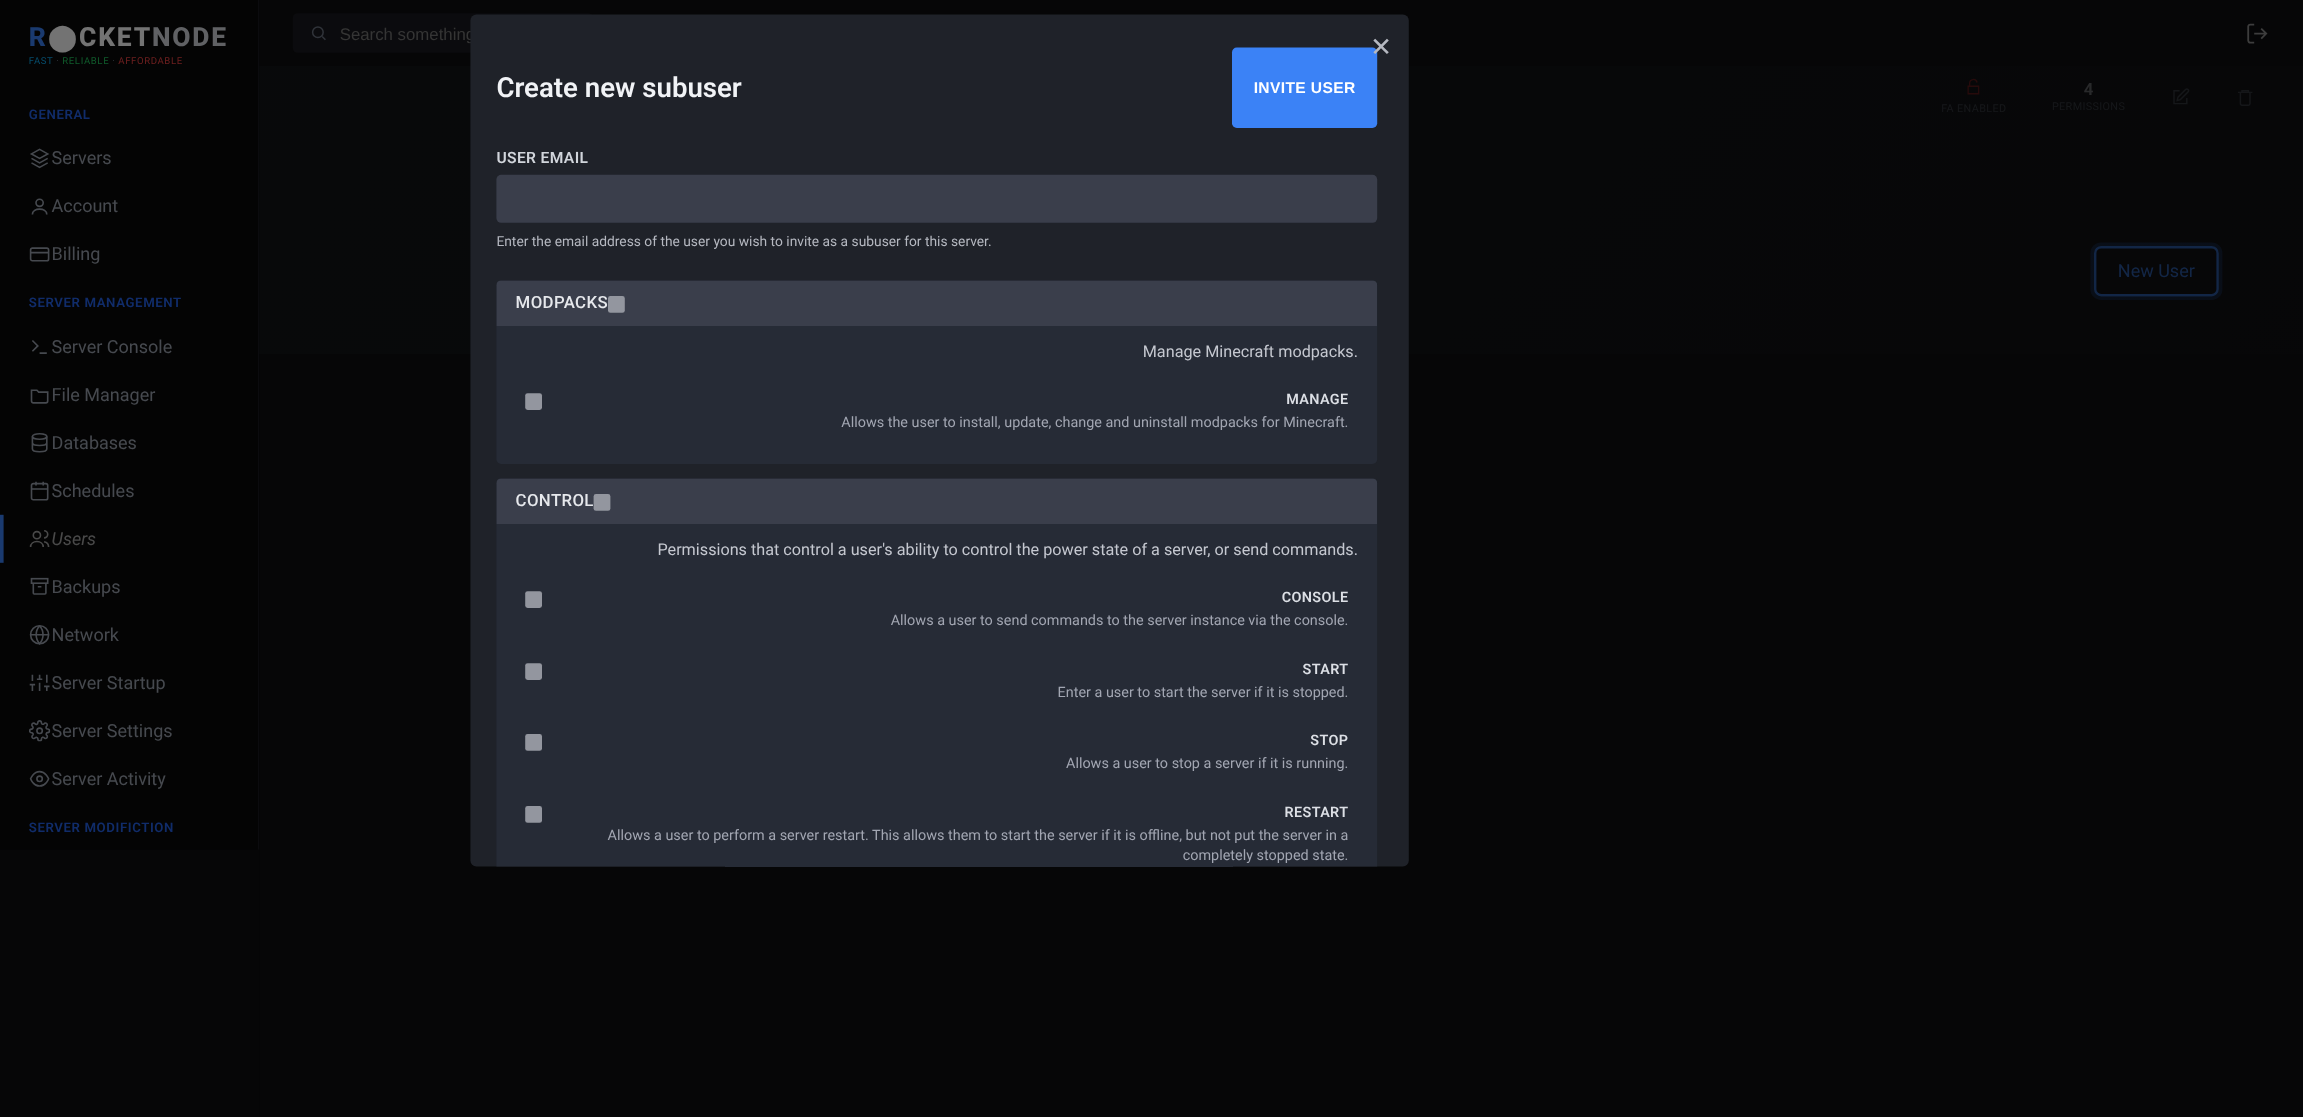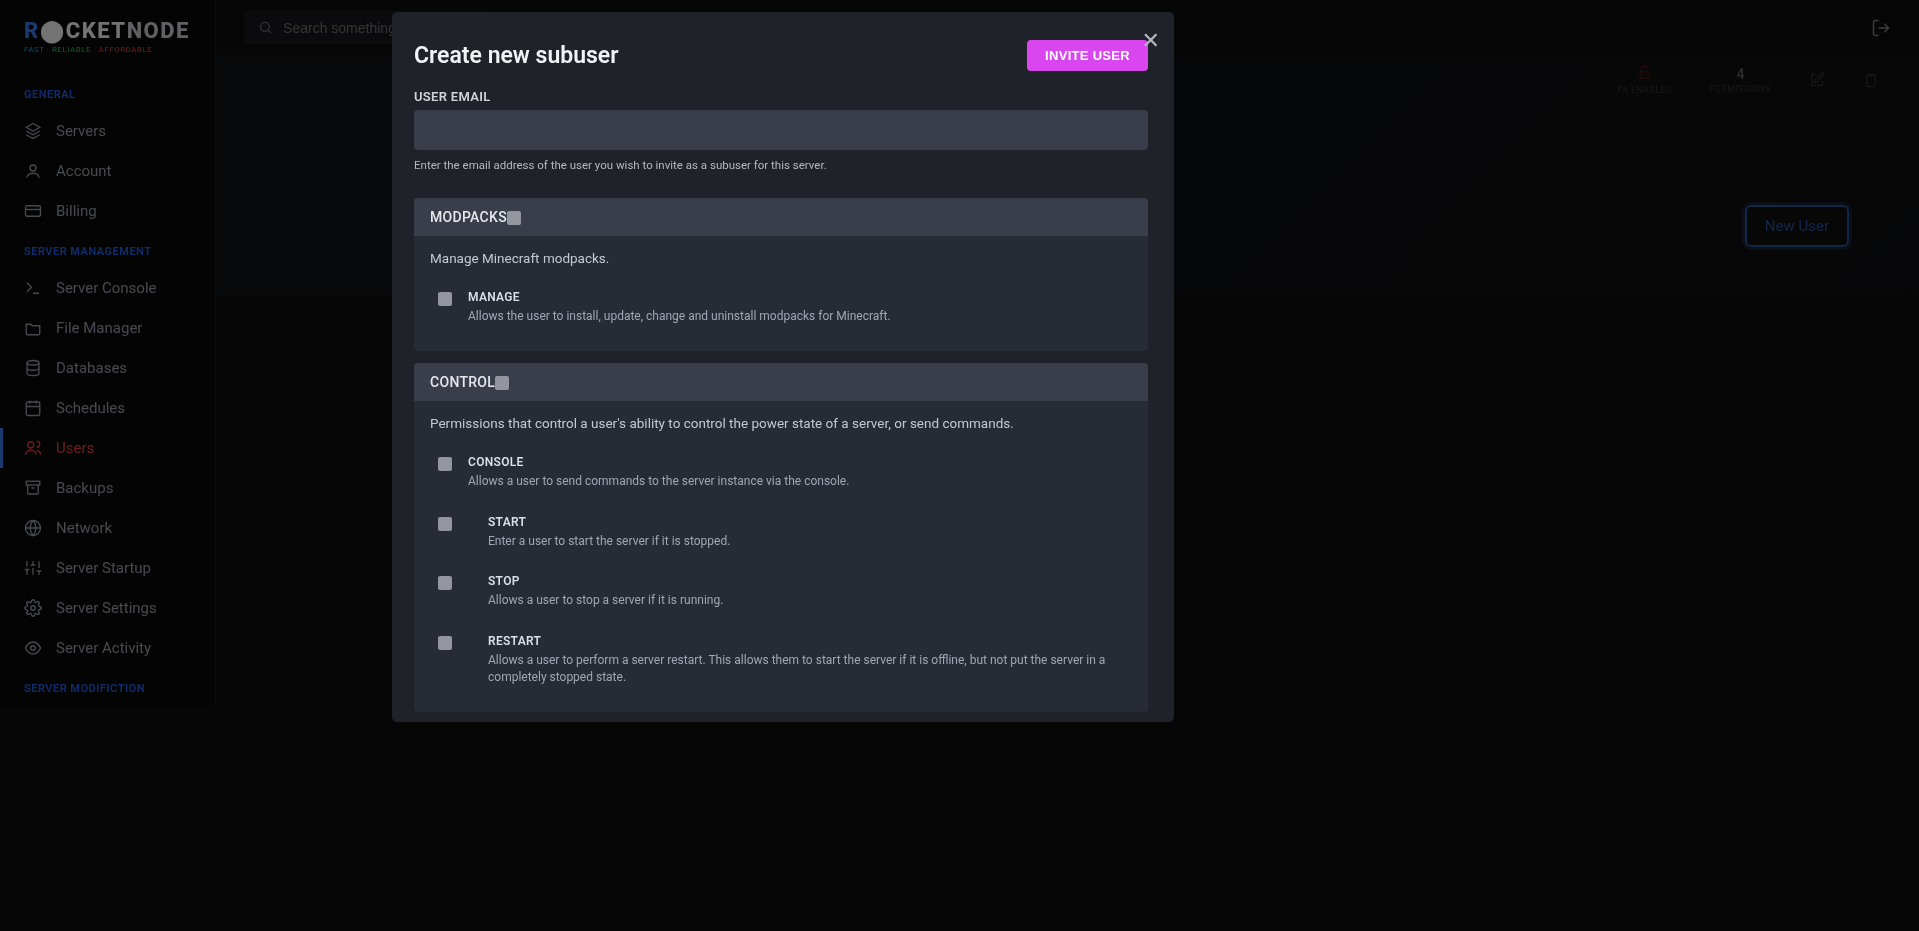--- a/index.html
+++ b/index.html
@@ -10,22 +10,22 @@
 .sidebar {
   position:absolute; left:0; top:0; width:216px; height:708px; background:#0a0a0a;
   border-right:1px solid #1a1a1f; padding:18px 0; overflow:hidden;
 }
 .logo { padding:0 24px 20px 24px; }
 .logo-main { font-size:22px; font-weight:800; letter-spacing:1.5px; color:#fff; }
 .logo-main .accent { color:#3b82f6; }
 .logo-sub { font-size:8px; letter-spacing:0.5px; margin-top:2px; color:#6b7280; }
 .logo-sub .d1{color:#0ea5e9;} .logo-sub .d2{color:#22c55e;} .logo-sub .d3{color:#ef4444;}
 .nav-section-label { font-size:11px; font-weight:600; letter-spacing:0.5px; color:#2563eb; padding:14px 24px 10px 24px; }
-.nav-item { display:flex; align-items:center; gap:14px; padding:11px 24px; color:#9ca3af; font-size:15px; cursor:pointer; position:relative; }
-.nav-item.active { color:#ef4444; }
+.nav-item { display:flex; align-items:center; gap:1px; padding:11px 24px; color:#9ca3af; font-size:15px; cursor:pointer; position:relative; }
+.nav-item.active { color:#a3a3a3;font-style:italic; }
 .nav-item.active::before { content:""; position:absolute; left:0; top:0; bottom:0; width:3px; background:#3b82f6; }
 .nav-item .icon { width:18px; height:18px; display:flex; align-items:center; justify-content:center; flex:0 0 18px; }
 .nav-item svg { width:18px; height:18px; stroke:currentColor; fill:none; stroke-width:1.8; }
 .topbar {
   position:absolute; left:216px; right:0; top:0; height:55px;
   display:flex; align-items:center; padding:0 28px; gap:20px;
 }
 .search { display:flex; align-items:center; background:#1a1a1f; border-radius:4px; padding:8px 14px; width:250px; gap:10px; }
 .search svg { width:17px; height:17px; stroke:#6b7280; fill:none; stroke-width:2; }
 .search input { background:transparent; border:none; outline:none; color:#9ca3af; font-size:14px; width:100%; }
@@ -55,29 +55,29 @@
   background:#1f2229; border-radius:5px; z-index:10; overflow:hidden;
   display:flex; flex-direction:column;
 }
 .modal-scroll { overflow-y:scroll; flex:1; padding:0 4px 0 0; }
 .modal-scroll::-webkit-scrollbar { width:8px; }
 .modal-scroll::-webkit-scrollbar-thumb { background:#3d4049; border-radius:4px; }
 .modal-scroll::-webkit-scrollbar-track { background:#1a1d23; }
 .modal-close { position:absolute; top:18px; right:14px; color:#b5b8c0; font-size:22px; cursor:pointer; line-height:1; z-index:12; }
 .modal-head { display:flex; align-items:center; justify-content:space-between; padding:28px 22px 18px 22px; }
 .modal-title { font-size:23px; font-weight:600; color:#f1f3f6; }
-.invite-btn { background:#d946ef; color:#fff; font-size:13px; font-weight:600; letter-spacing:0.3px; padding:8px 18px; border:none; border-radius:4px; cursor:pointer; }
+.invite-btn { background:#3b82f6; color:#fff; font-size:13px; font-weight:600; letter-spacing:0.3px; padding:26px 18px; border:none; border-radius:4px; cursor:pointer; }
 .form-block { padding:0 22px 14px 22px; }
 .field-label { font-size:13px; font-weight:600; color:#d1d5db; letter-spacing:0.3px; margin-bottom:6px; }
 .field-input { width:100%; height:40px; background:#3a3e4b; border:none; border-radius:4px; padding:0 12px; color:#e5e7eb; font-size:14px; outline:none; }
 .field-help { font-size:11.5px; color:#b5b8c0; margin-top:8px; }
 .perm-group { margin:12px 22px 0 22px; border-radius:4px; overflow:hidden; background:#262b36; }
 .pg-head { background:#3a3e4b; padding:11px 16px; display:flex; align-items:center; justify-content:flex-start; }
 .pg-title { font-size:14px; font-weight:500; color:#e6e8ec; letter-spacing:0.3px; }
-.pg-body { padding:14px 16px 16px 16px; }
+.pg-body { padding:14px 16px 16px 16px;text-align:right; }
 .pg-desc { font-size:13.5px; color:#c5c8d0; margin-bottom:14px; }
 .perm-row { display:flex; align-items:flex-start; gap:16px; padding:10px 8px; }
 .perm-row + .perm-row { margin-top:4px;gap:36px; }
 .perm-text { flex:1; }
 .perm-name { font-size:12px; font-weight:600; color:#dcdfe5; letter-spacing:0.3px; margin-bottom:4px; }
 .perm-desc { font-size:12px; color:#a2a6b2; line-height:1.45; }
 .chk { width:14px; height:14px; background:#93969f; border-radius:2px; cursor:pointer; flex-shrink:0; margin-top:2px; }
 .chk.hdr { width:14px; height:14px; }
 </style>
 </head>

